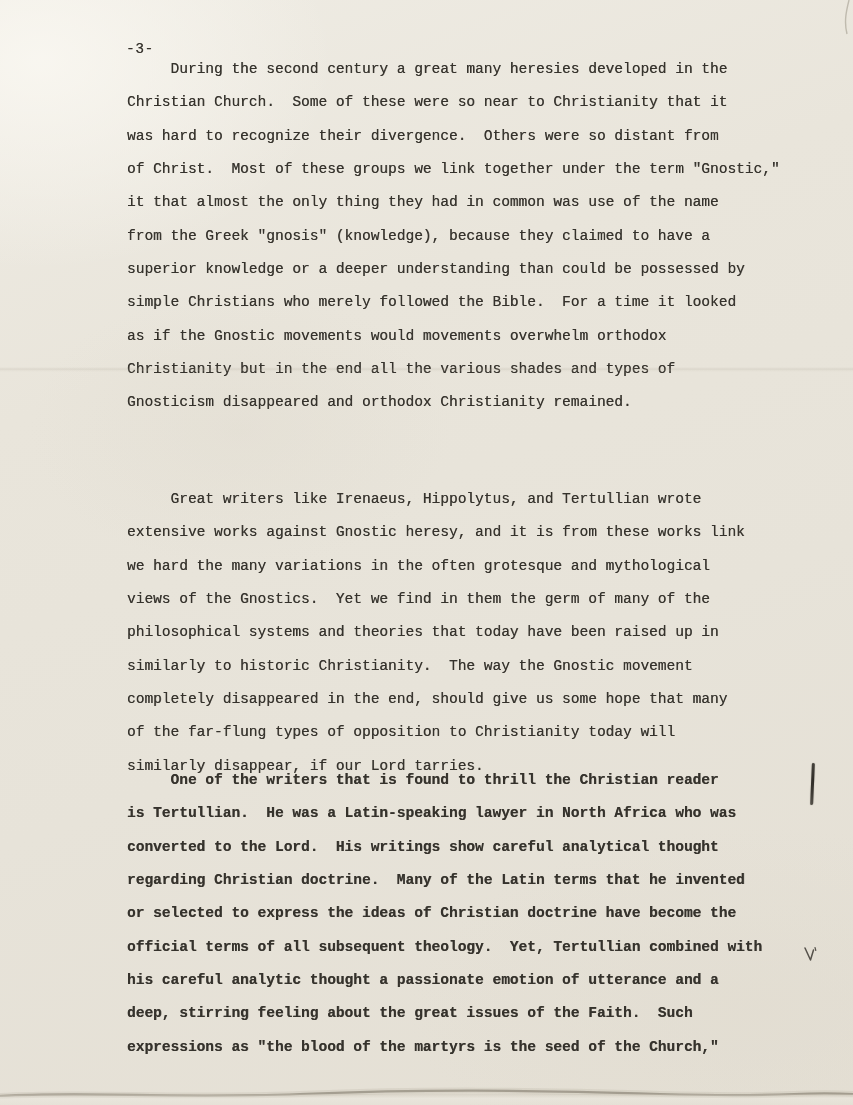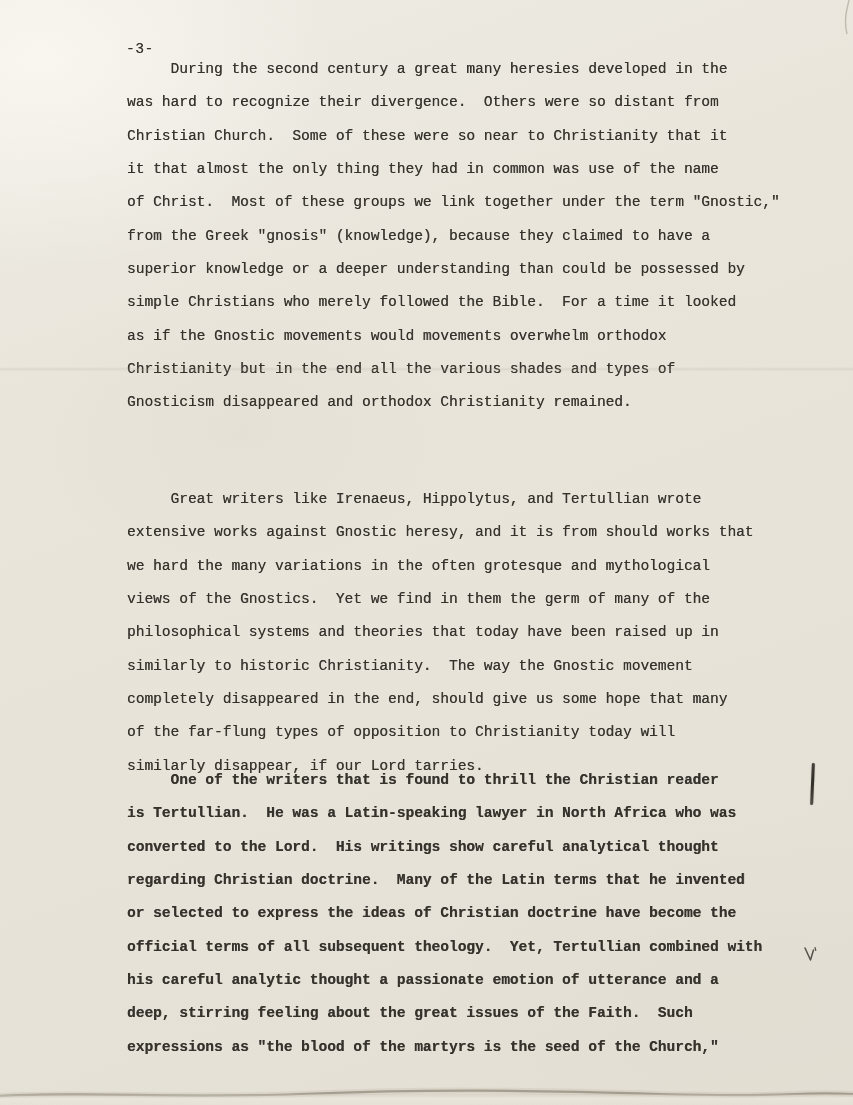--- a/index.html
+++ b/index.html
@@ -97,35 +97,35 @@
 </style>
 </head>
 <body>
 
 <div class="page">
 
   <div class="page-number ink">-3-</div>
 
   <div class="para para-1 ink">
     <div class="line">     During the second century a great many heresies developed in the</div>
+    <div class="line">Christian Church.  Some of these were so near to Christianity that it</div>
     <div class="line">was hard to recognize their divergence.  Others were so distant from</div>
-    <div class="line">Christian Church.  Some of these were so near to Christianity that it</div>
+    <div class="line">of Christ.  Most of these groups we link together under the term "Gnostic,"</div>
     <div class="line">it that almost the only thing they had in common was use of the name</div>
-    <div class="line">of Christ.  Most of these groups we link together under the term "Gnostic,"</div>
     <div class="line">from the Greek "gnosis" (knowledge), because they claimed to have a</div>
     <div class="line">superior knowledge or a deeper understanding than could be possessed by</div>
     <div class="line">simple Christians who merely followed the Bible.  For a time it looked</div>
     <div class="line">as if the Gnostic movements would movements overwhelm orthodox</div>
     <div class="line">Christianity but in the end all the various shades and types of</div>
     <div class="line">Gnosticism disappeared and orthodox Christianity remained.</div>
   </div>
 
   <div class="para para-2 ink">
     <div class="line">     Great writers like Irenaeus, Hippolytus, and Tertullian wrote</div>
-    <div class="line">extensive works against Gnostic heresy, and it is from should works that</div>
+    <div class="line">extensive works against Gnostic heresy, and it is from these works link</div>
     <div class="line">we hard the many variations in the often grotesque and mythological</div>
     <div class="line">views of the Gnostics.  Yet we find in them the germ of many of the</div>
     <div class="line">philosophical systems and theories that today have been raised up in</div>
     <div class="line">similarly to historic Christianity.  The way the Gnostic movement</div>
     <div class="line">completely disappeared in the end, should give us some hope that many</div>
     <div class="line">of the far-flung types of opposition to Christianity today will</div>
     <div class="line">similarly disappear, if our Lord tarries.</div>
   </div>
 
   <div class="para para-3 ink">

